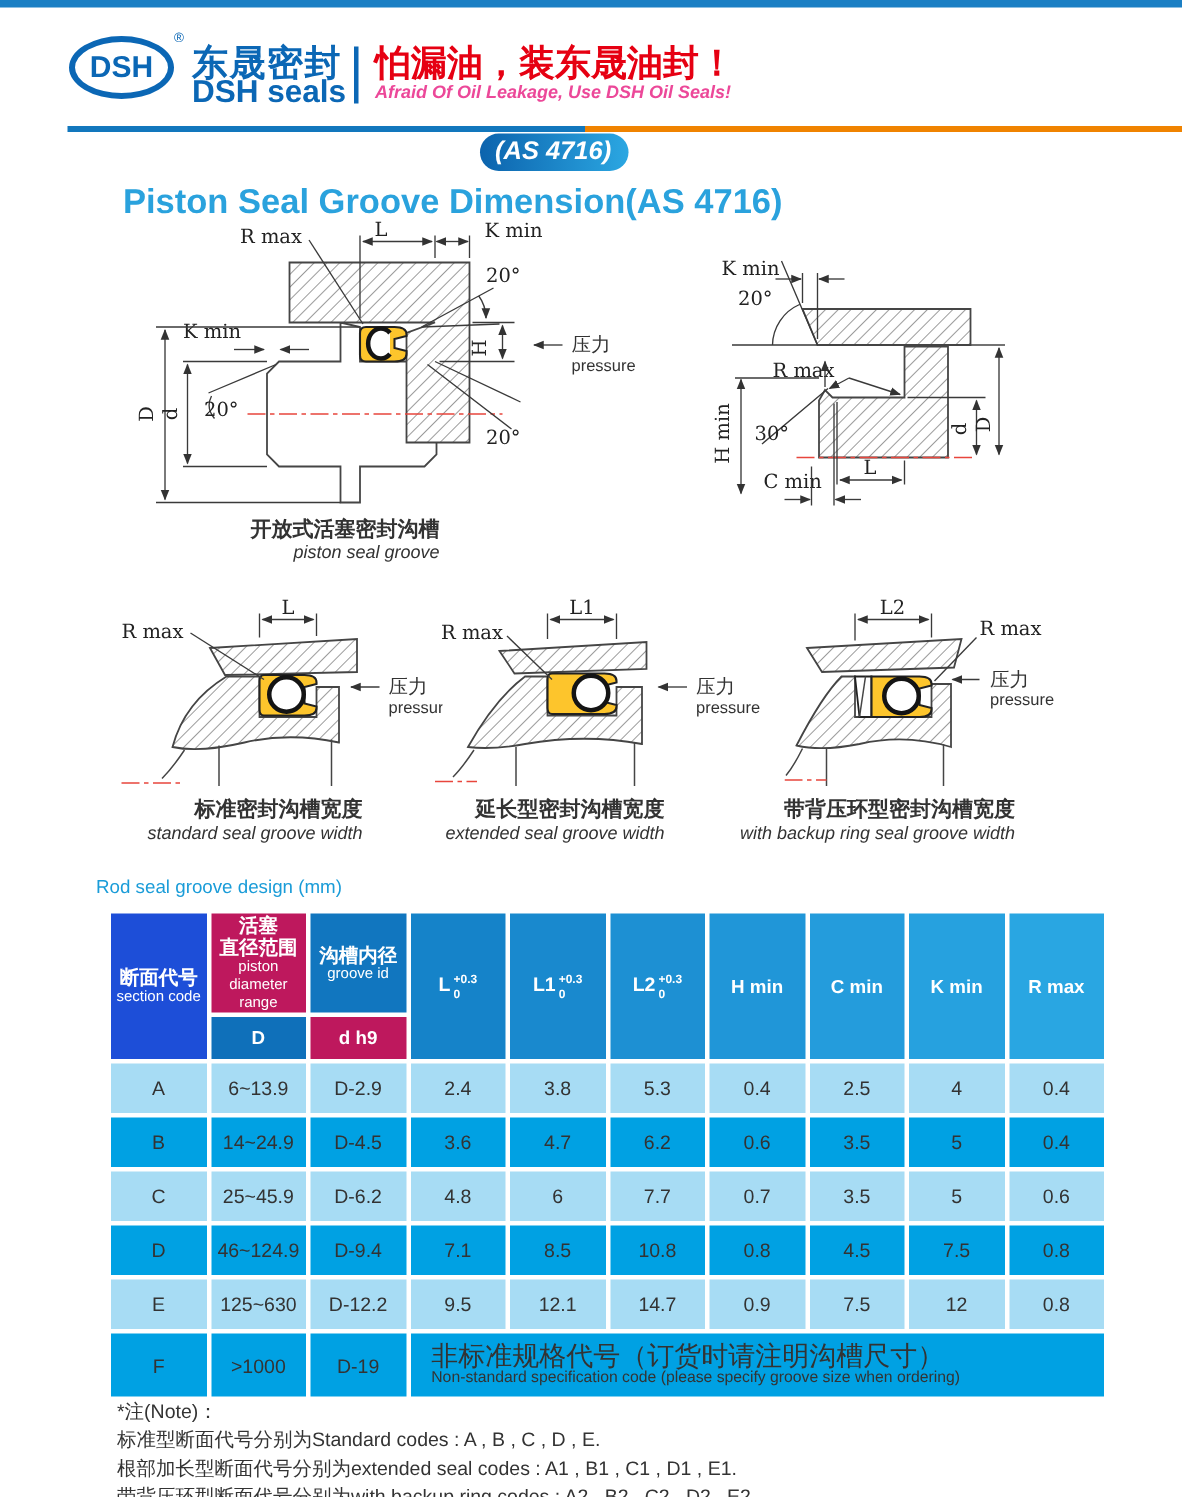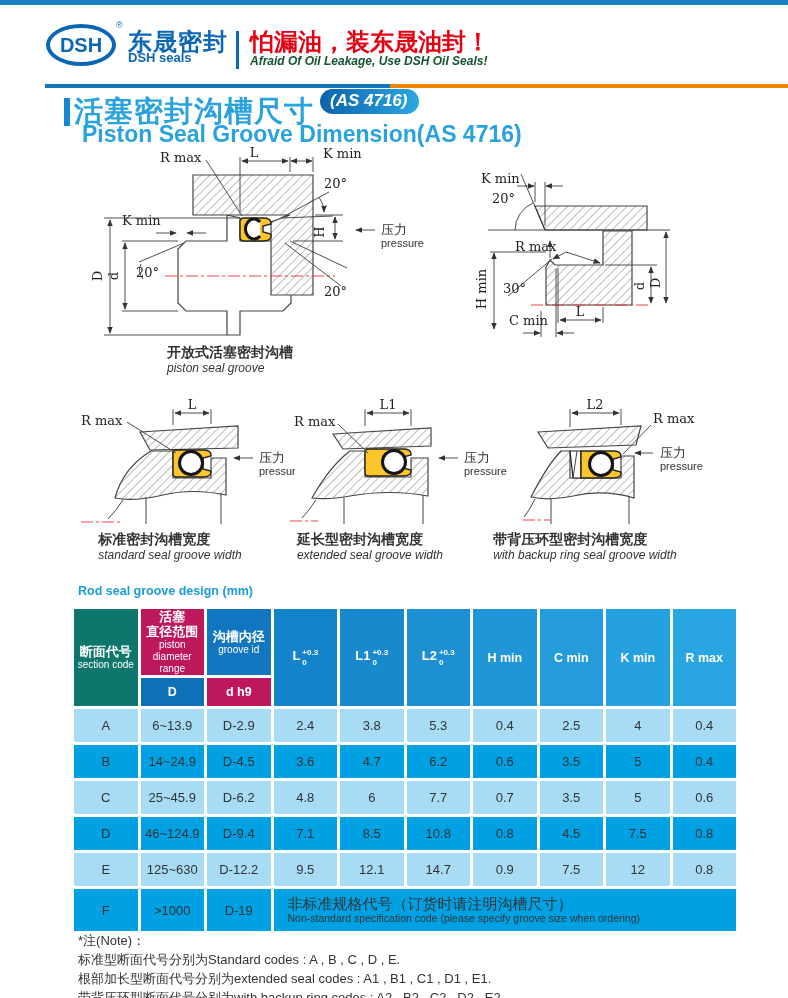--- a/index.html
+++ b/index.html
@@ -9,24 +9,24 @@
 
   
   #topbar{left:0;top:0;width:788px;height:5px;background:#1b7fc4;}
 
   
   #logo-oval{left:46px;top:24px;width:62px;height:34px;border:4px solid #0b67b5;border-radius:50%;
              display:flex;align-items:center;justify-content:center;}
   #logo-oval span{font-size:20px;font-weight:bold;color:#0b67b5;letter-spacing:0px;}
   #logo-reg{left:116px;top:20px;font-size:9px;color:#0b67b5;}
   #brand-zh{left:128px;top:26px;font-size:24px;font-weight:bold;color:#0b67b5;letter-spacing:1px;}
-  #brand-en{left:128px;top:50px;font-size:13px;font-weight:bold;color:#0b67b5;}
+  #brand-en{left:128px;top:50px;font-size:21px;font-weight:bold;color:#0b67b5;}
   #brand-sep{left:236px;top:31px;width:3px;height:38px;background:#0b67b5;}
   #slogan-zh{left:250px;top:26px;font-size:24px;font-weight:bold;color:#e60012;}
-  #slogan-en{left:250px;top:54px;font-size:12px;font-weight:bold;font-style:italic;color:#14532d;}
+  #slogan-en{left:250px;top:54px;font-size:12px;font-weight:bold;font-style:italic;color:#ec4899;}
   #rule-blue{left:45px;top:84px;width:345px;height:4px;background:#1277bd;}
   #rule-orange{left:390px;top:84px;width:398px;height:4px;background:#f08300;}
 
   
   #title-row{left:64px;top:92px;display:flex;align-items:center;}
   #title-bar{width:6px;height:28px;background:#1887cd;margin-right:4px;}
   #title-zh{font-size:29px;font-weight:bold;color:#2aa2dd;letter-spacing:1px;}
   #title-badge{left:320px;top:89px;background:linear-gradient(90deg,#0c63ad,#2ba7e2);color:#fff;
                font-size:17px;font-weight:bold;font-style:italic;border-radius:14px;padding:2px 12px 3px 10px;}
   #title-en{left:82px;top:121px;font-size:23px;font-weight:600;color:#2aa2dd;}
@@ -37,46 +37,46 @@
   svg .thin{fill:none;stroke:#454545;stroke-width:1;}
   svg .dim{fill:none;stroke:#3a3a3a;stroke-width:0.9;}
   svg .red{fill:none;stroke:#e8463c;stroke-width:1.1;stroke-dasharray:12 3 3 3;}
   svg .seal{fill:#fdc52c;stroke:#222;stroke-width:1.4;}
   svg .oring{fill:#fff;stroke:#141414;stroke-width:3;}
   svg .backup{fill:#fff;stroke:#222;stroke-width:1.2;}
   svg text.dimtxt{font-family:"DejaVu Serif",serif;font-size:13px;fill:#222;}
   svg text.zhtxt{font-family:"Liberation Sans",sans-serif;font-size:13px;fill:#333;}
   svg text.entxt{font-family:"Liberation Sans",sans-serif;font-size:11px;fill:#333;}
 
-  .cap{transform:translateX(-50%);text-align:left;white-space:nowrap;}
+  .cap{transform:translateX(-50%);text-align:right;white-space:nowrap;}
   .cap .zh{font-size:14px;font-weight:bold;color:#333;line-height:17px;}
   .cap .en{font-size:12px;color:#333;line-height:15px;font-style:italic;}
 
   
   #tbl-title{left:64px;top:584px;display:flex;align-items:baseline;}
   #tbl-title .zh{font-size:17px;font-weight:bold;color:#0b6cb7;}
-  #tbl-title .en{font-size:12.5px;color:#1a9cd8;margin-left:14px;font-weight:700;}
+  #tbl-title .en{font-size:12.5px;color:#1a9cd8;font-weight:400;}
 
   #spec-table{left:71px;top:606px;width:668px;border-collapse:separate;border-spacing:3px;table-layout:fixed;}
   #spec-table th,#spec-table td{padding:0;text-align:center;vertical-align:middle;overflow:hidden;}
   #spec-table th{color:#fff;font-weight:bold;font-size:12.5px;}
   #spec-table .zh-h{font-size:13px;line-height:15px;}
   #spec-table .en-h{font-size:10px;font-weight:normal;line-height:12px;}
   #spec-table .hmain{font-size:13px;font-weight:bold;}
   #spec-table .tolwrap{display:inline-flex;flex-direction:column;font-size:8px;line-height:1.15;
                        vertical-align:middle;margin-left:2px;font-weight:bold;text-align:left;}
   #spec-table tr.main-h th{height:66px;}
   #spec-table tr.sub-h th{height:28px;}
   #spec-table tr.data td{height:33px;font-size:13px;color:#333;}
   #spec-table tr.light td{background:#a7dcf4;}
   #spec-table tr.dark td{background:#00a1e3;}
   #spec-table td.note-cell{text-align:left;padding-left:14px;}
-  #spec-table td.note-cell .zh{font-size:15px;line-height:16px;}
+  #spec-table td.note-cell .zh{font-size:18px;line-height:16px;}
   #spec-table td.note-cell .en{font-size:10.5px;line-height:13px;}
-  .hc1{background:#0f766e;} .hc2{background:#be185d;} .hc3{background:#1176bf;margin-left:45px;}
+  .hc1{background:#1d4ed8;} .hc2{background:#be185d;} .hc3{background:#1176bf;margin-left:45px;}
   .hc2s{background:#0f70ba;} .hc3s{background:#be185d;}
   .hc4{background:#1583c9;} .hc5{background:#1989ce;} .hc6{background:#1d90d3;}
   .hc7{background:#2096d8;} .hc8{background:#249cdc;} .hc9{background:#26a1df;} .hc10{background:#29a6e2;}
 
   
   #notes{left:78px;top:931px;font-size:13px;color:#333;line-height:19px;}
 </style>
 </head>
 <body>
 
@@ -89,24 +89,20 @@
   </div>
   <div id="logo-reg" class="abs">®</div>
   <div id="brand-zh" class="abs">东晟密封</div>
   <div id="brand-en" class="abs">DSH seals</div>
   <div id="brand-sep" class="abs"></div>
   <div id="slogan-zh" class="abs">怕漏油，装东晟油封！</div>
   <div id="slogan-en" class="abs">Afraid Of Oil Leakage, Use DSH Oil Seals!</div>
   <div id="rule-blue" class="abs"></div>
   <div id="rule-orange" class="abs"></div>
 
-  <div id="title-row" class="abs">
-    <div id="title-bar"></div>
-    <div id="title-zh">活塞密封沟槽尺寸</div>
-  </div>
   <div id="title-badge" class="abs">(AS 4716)</div>
   <div id="title-en" class="abs">Piston Seal Groove Dimension(AS 4716)</div>
 
   <svg class="abs" style="left:60px;top:146px;" width="400" height="198" viewBox="0 0 400 198">
     <defs>
       <pattern id="h1" patternUnits="userSpaceOnUse" width="6" height="6" patternTransform="rotate(45)">
         <rect width="6" height="6" fill="#ffffff"></rect>
         <line x1="0" y1="0" x2="0" y2="6" stroke="#7a7a7a" stroke-width="1"></line>
       </pattern>
       <marker id="arr" viewBox="0 0 10 10" refX="9" refY="5" markerWidth="8" markerHeight="8" orient="auto-start-reverse">

